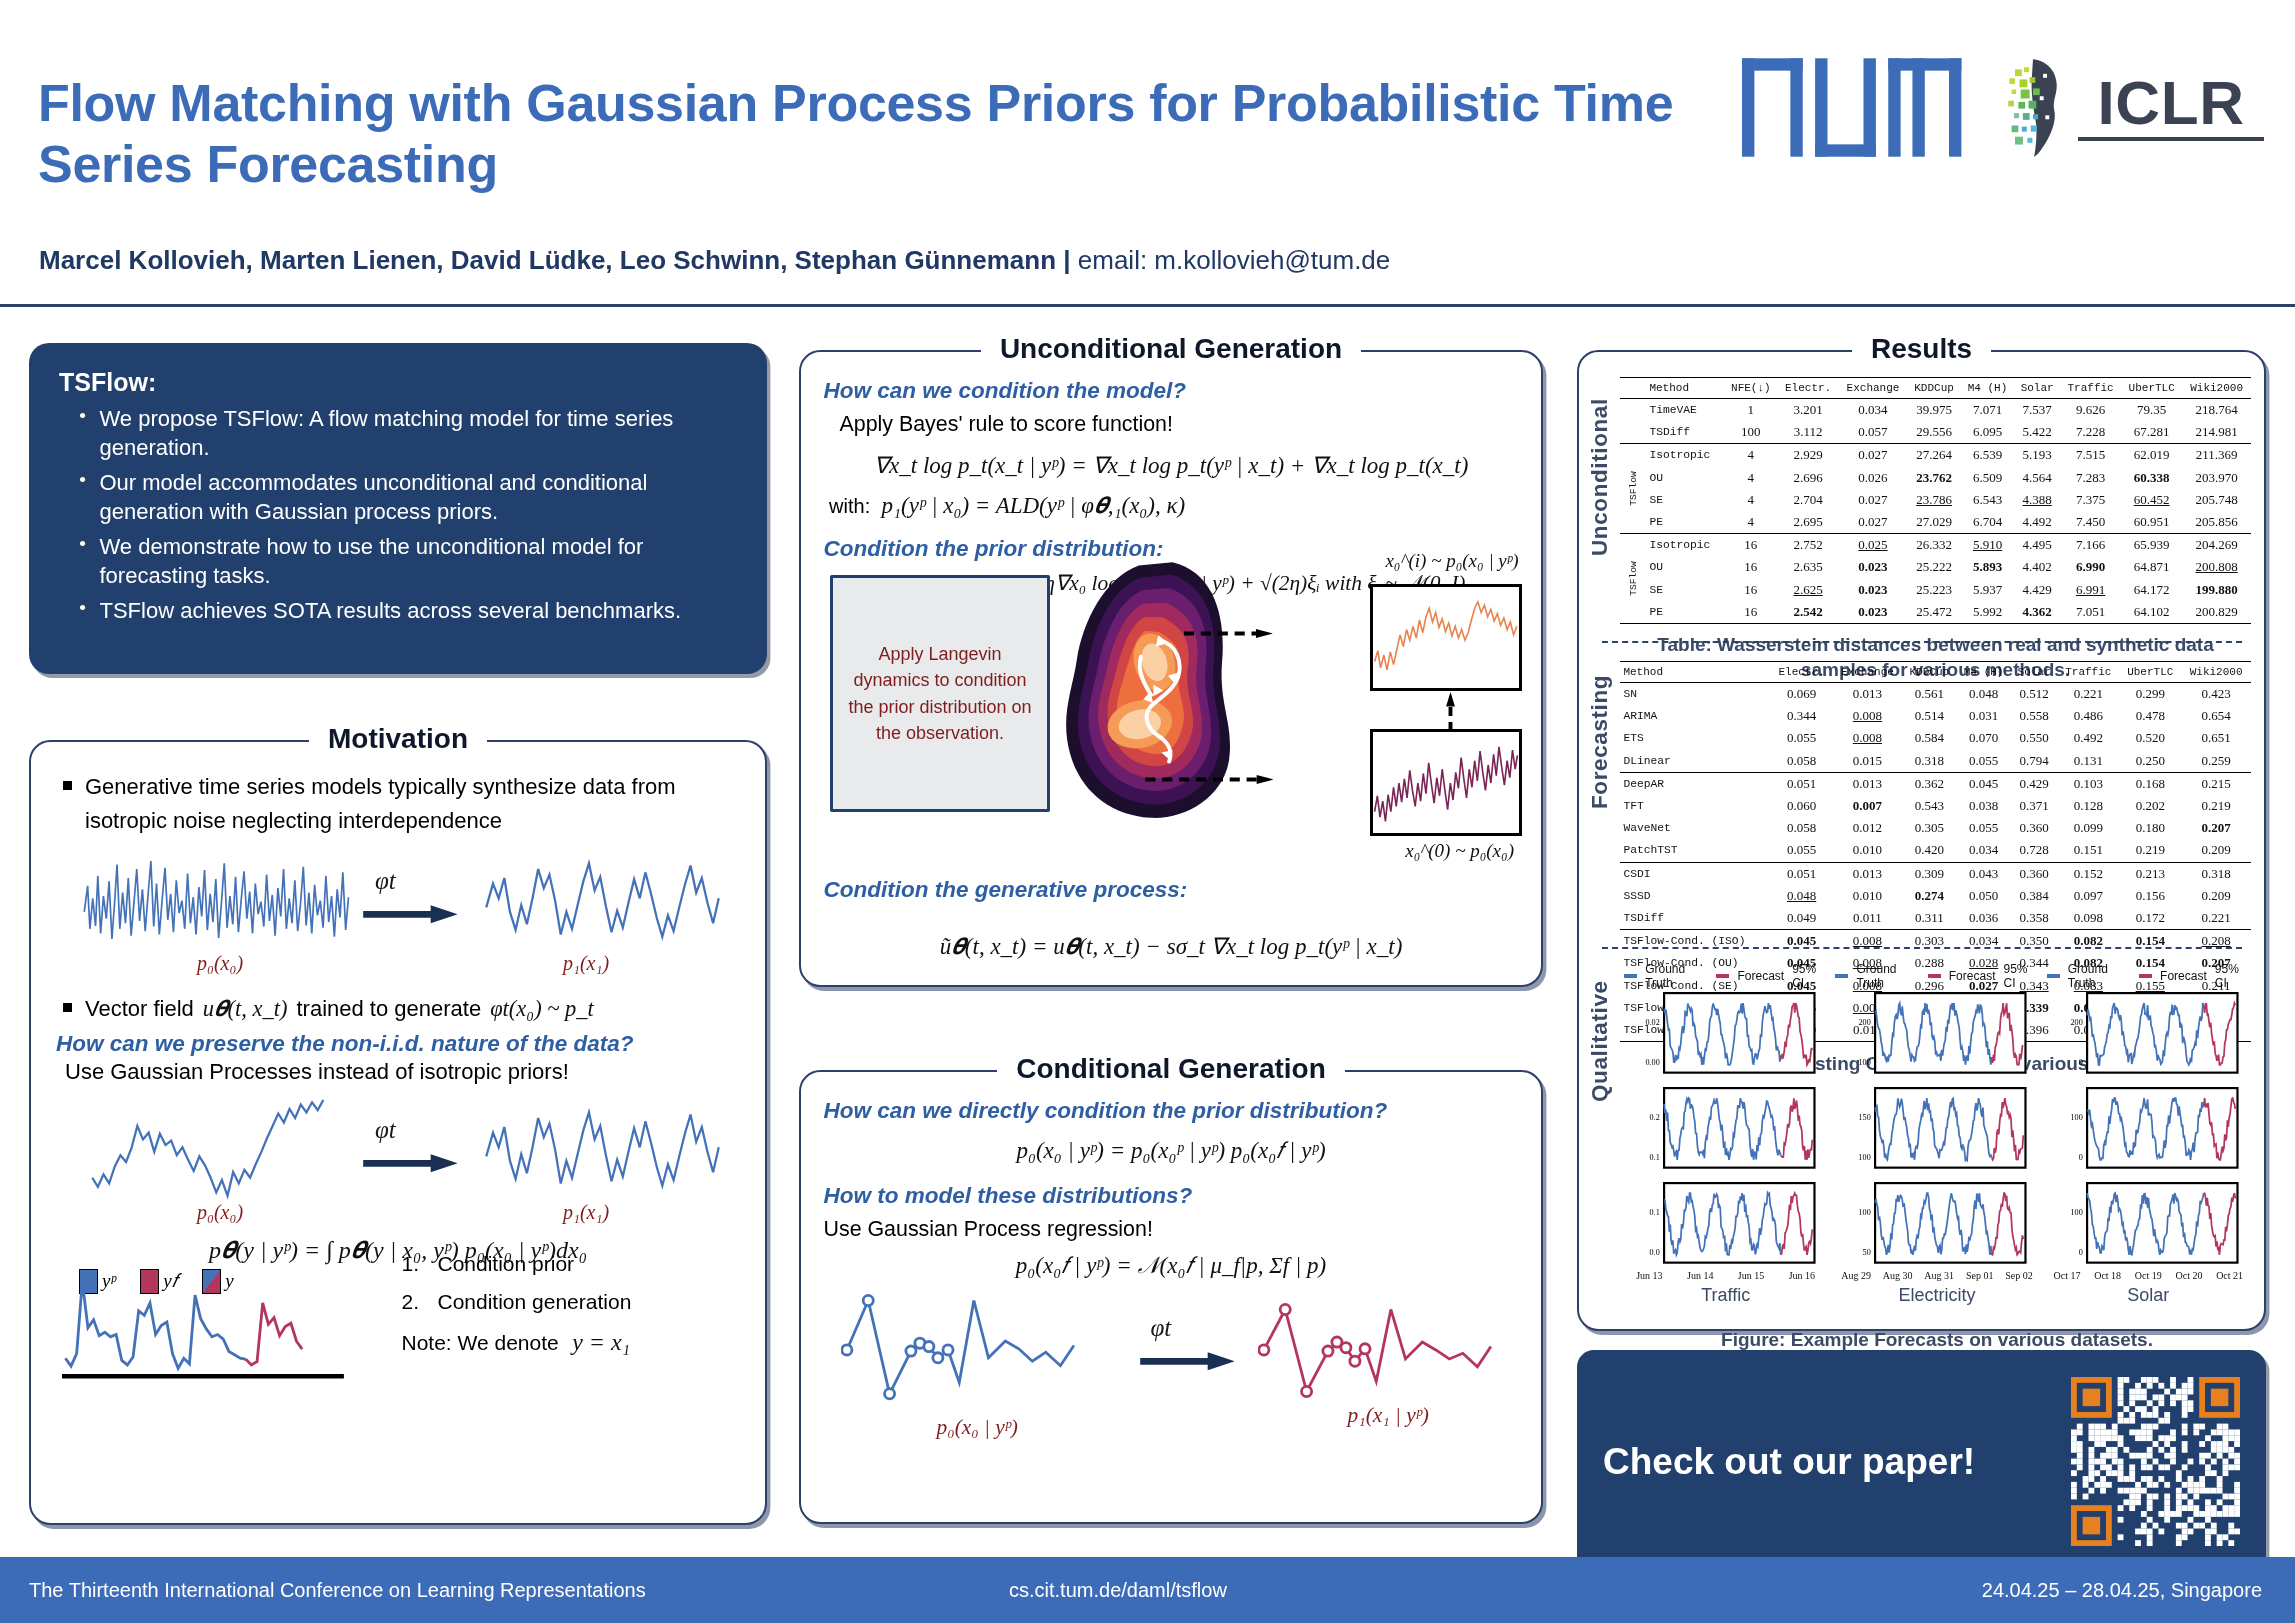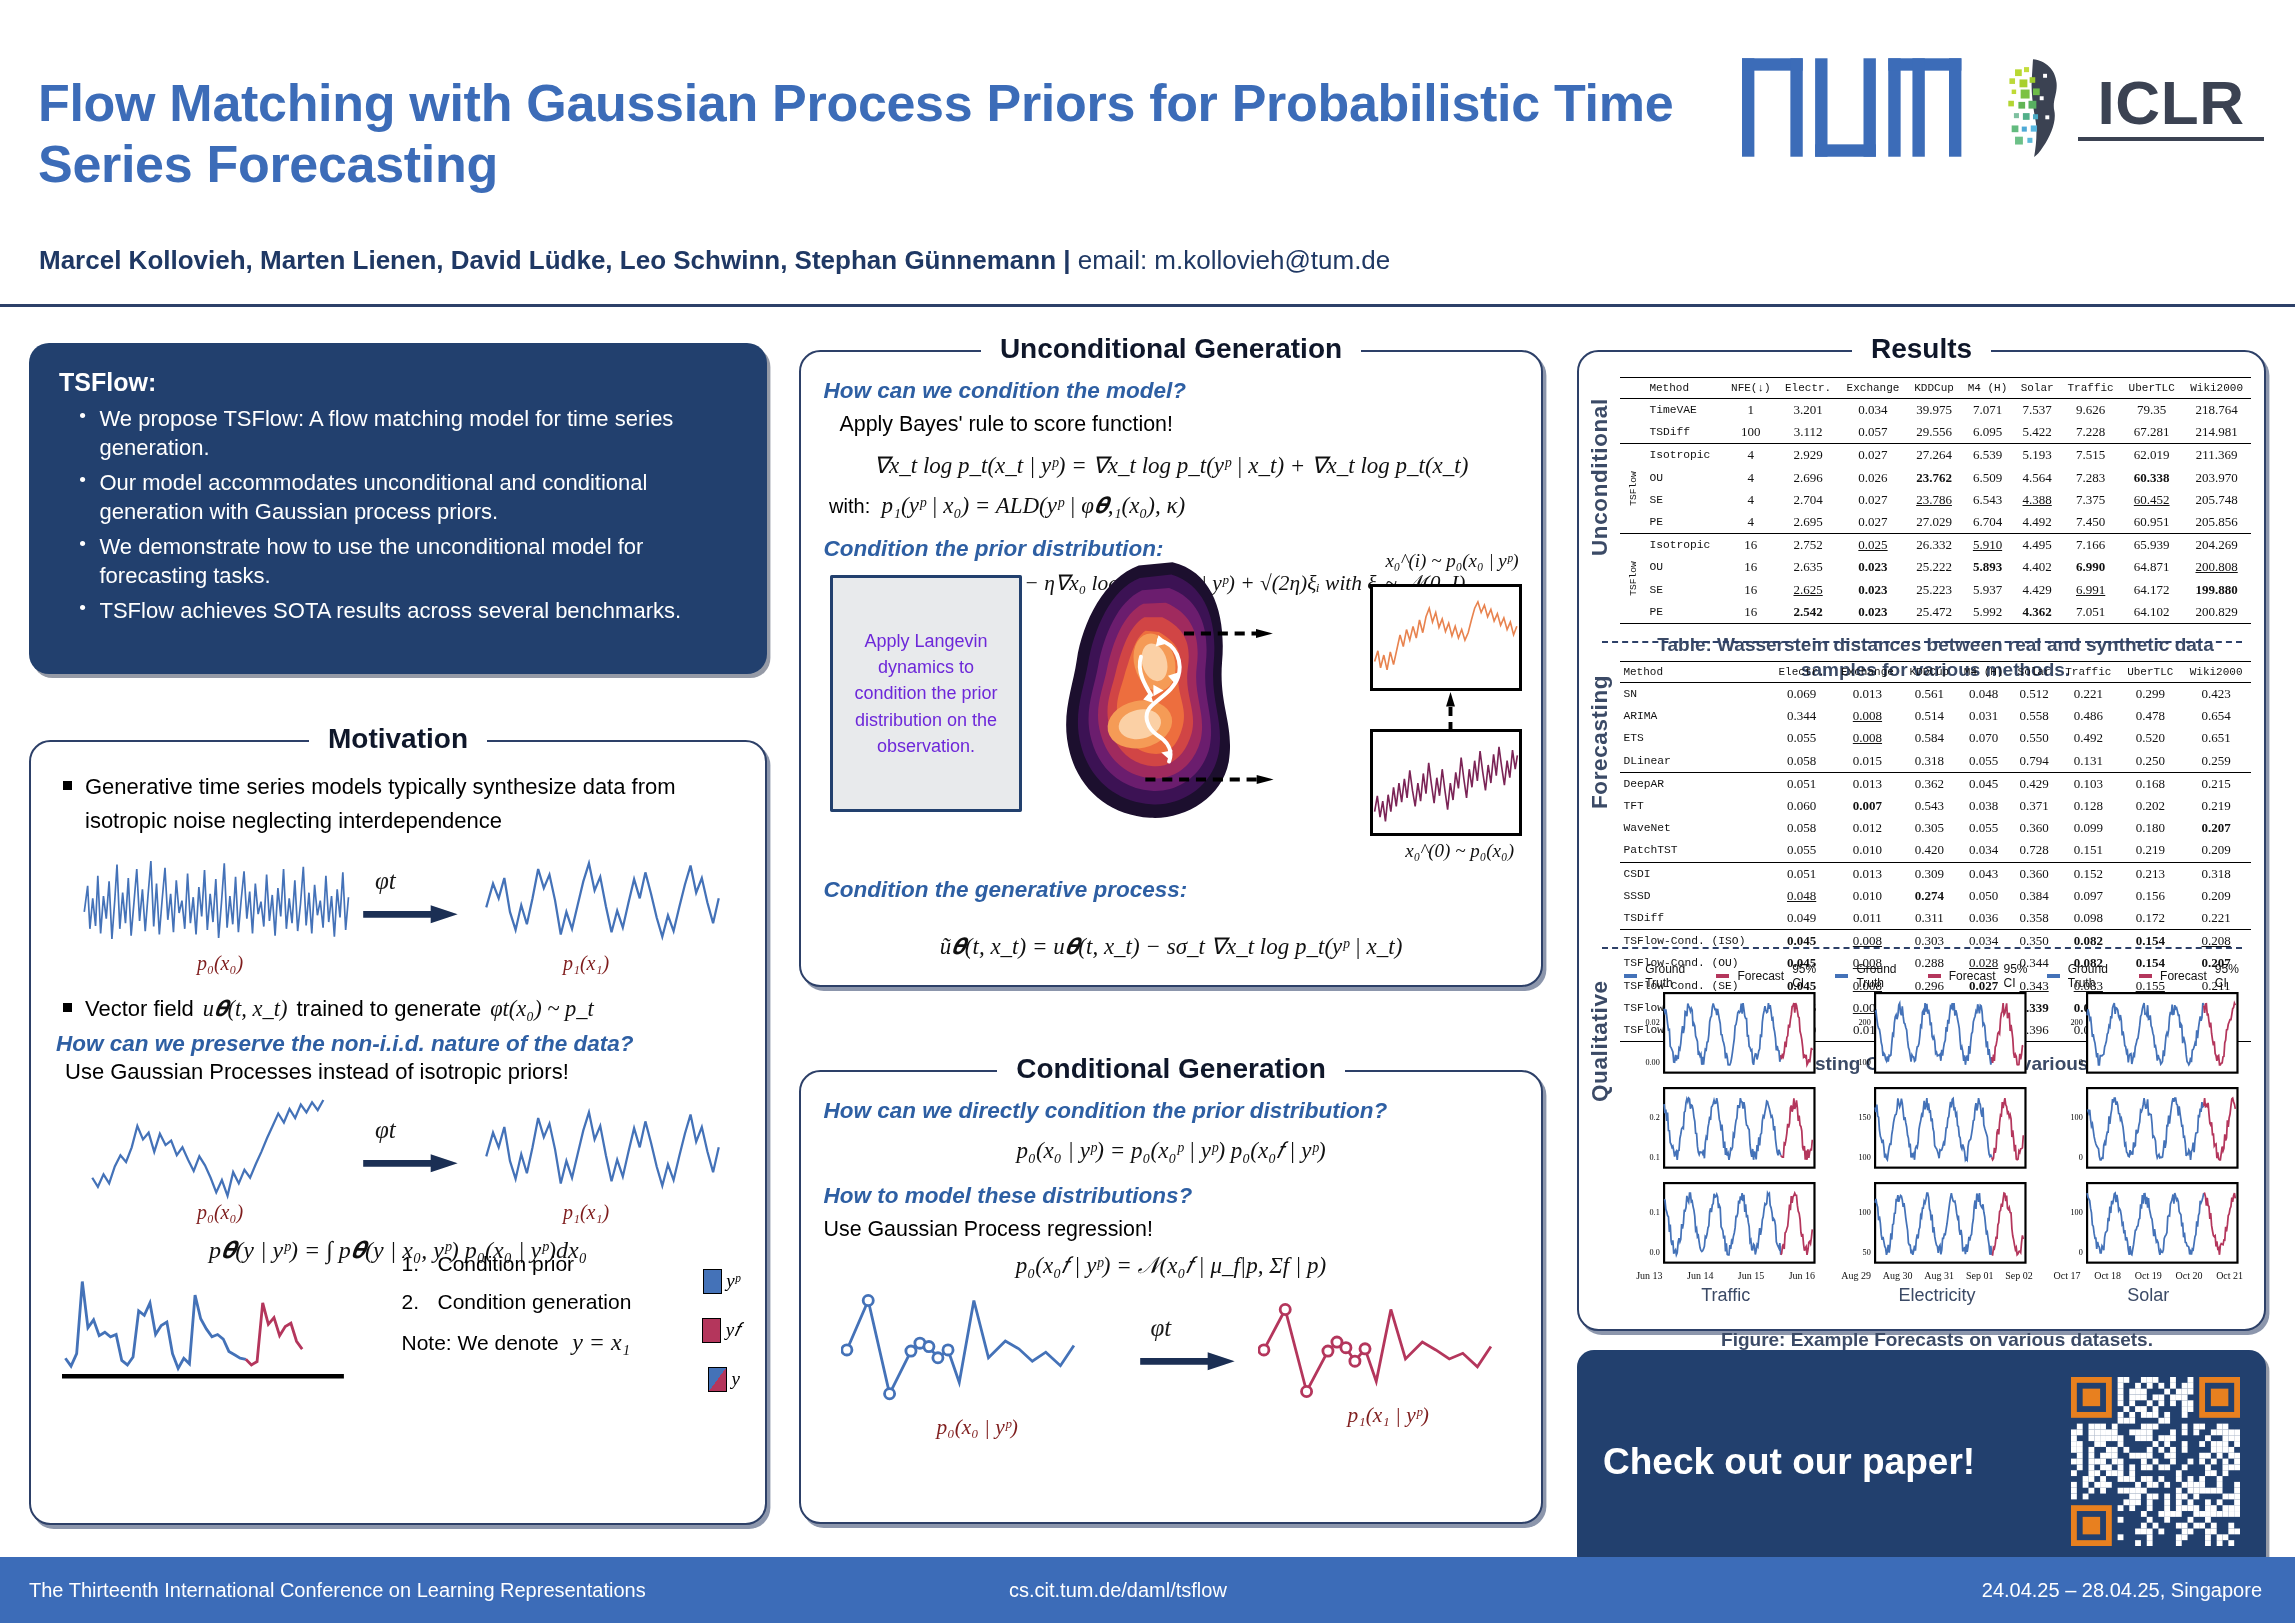--- a/index.html
+++ b/index.html
@@ -99,21 +99,21 @@
   .phi-lbl {
     position: absolute; font-family: "Liberation Serif", serif; font-style: italic;
     font-size: 25px; color: #1a1a1a;
   }
 
   .eq {
     font-family: "Liberation Serif", serif; font-style: italic;
     color: #111; text-align: center;
   }
 
-  .legend-row { display: flex; gap: 24px; align-items: flex-end; margin-top: 3.4px; margin-left: 22.5px; flex-direction: column; }
+  .legend-row { display: flex; gap: 24px; align-items: center; margin-top: 3.4px; margin-left: 22.5px; }
   .legend-item { display: flex; align-items: center; gap: 4.5px; font-size: 19px;
                  font-family: "Liberation Serif", serif; font-style: italic; }
   .sw { width: 19px; height: 25px; border: 1.7px solid #000; }
   .sw-blue { background: #4472b8; }
   .sw-red { background: #b4365c; }
   .sw-split { background: linear-gradient(to bottom right, #4472b8 0 50%, #b4365c 50% 100%); }
 
   .steps { position: absolute; right: 22.5px; bottom: 54px; width: 316px; }
   .step { font-size: 21px; color: #000; margin-bottom: 14.7px; display: flex; gap: 10px; }
   .step .num { width: 26px; }
@@ -121,24 +121,24 @@
   .uncond-card { left: 799px; top: 350px; width: 744px; height: 637px; }
   .cond-card  { left: 799px; top: 1070px; width: 744px; height: 454px; }
   .mid-body { position: absolute; inset: 0; padding: 26px 22.5px 11.3px 22.5px; }
   .h-blue {
     font-size: 22.5px; font-weight: bold; font-style: italic; color: #2e5fa3;
     margin-bottom: 8px;
   }
   .h-plain { font-size: 21.4px; color: #000; margin: 3.4px 0 5.6px 16px; }
 
   .langevin-note {
-    position: absolute; left: 29px; top: 223px; width: 192px; height: 237px;
+    position: absolute; left: 29px; top: 223px; width: 220px; height: 237px;
     background: #e8eaec; border: 3.4px solid #22406e; border-radius: 1.7px;
     display: flex; align-items: center; justify-content: center; text-align: center;
-    font-size: 18px; color: #6d28d9; line-height: 1.45; padding: 5.6px 8px;
+    font-size: 18px; color: #7f1d1d; line-height: 1.45; padding: 5.6px 8px;
   }
 
   
   .results-card { left: 1577px; top: 350px; width: 689px; height: 981px; }
   .vlabel {
     position: absolute; writing-mode: vertical-rl; transform: rotate(180deg);
     font-size: 22.5px; font-weight: bold; color: #3b4a66; letter-spacing: 0.6px;
   }
   table.sci {
     border-collapse: collapse; font-family: "Liberation Mono", monospace;

